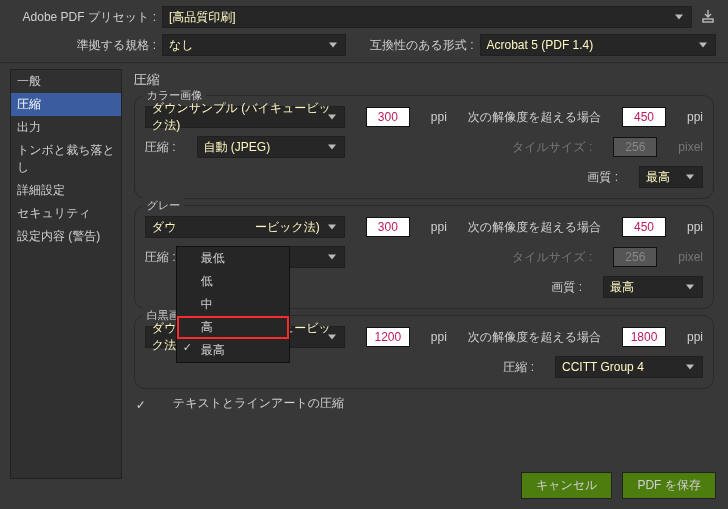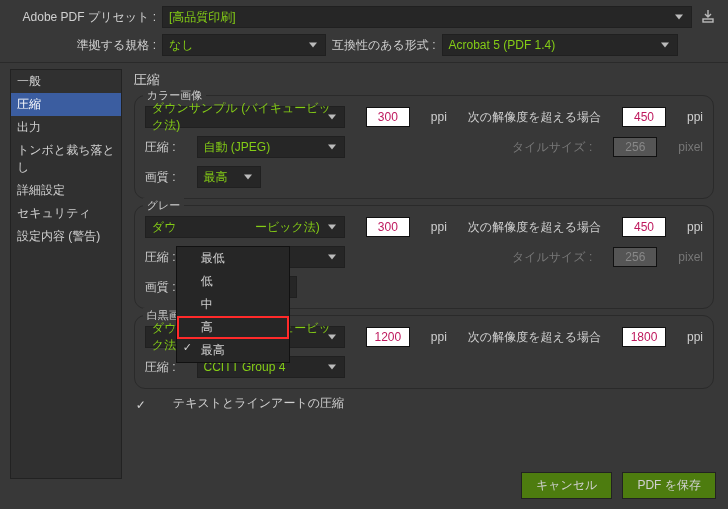--- a/index.html
+++ b/index.html
@@ -1,35 +1,35 @@
 <!DOCTYPE html>
 <html><head>
 <meta charset="utf-8">
 <style>
   * { box-sizing: border-box; margin: 0; padding: 0; font-family: "Hiragino Kaku Gothic Pro", "Meiryo", sans-serif; }
   body { background: #383838; color: #d0d0d0; font-size: 12px; width: 728px; height: 509px; overflow: hidden; }
   .row { display: flex; align-items: center; gap: 6px; }
   .toprow { padding: 6px 10px; }
   .label { text-align: right; white-space: nowrap; }
-  .select { background: #262626; border: 1px solid #202020; color: #84cc16; height: 22px; display: flex; align-items: center; padding: 0 6px; position: relative; cursor: pointer; }
+  .select { background: #262626; border: 1px solid #202020; color: #fef9c3; height: 22px; display: flex; align-items: center; padding: 0 6px; position: relative; cursor: pointer; }
   .select.wide1 { flex: 1; }
   .caret { position: absolute; right: 4px; top: 50%; transform: translateY(-50%); width: 16px; height: 16px; display: flex; align-items: center; justify-content: center; }
   .caret svg { fill: #bbb; }
   .iconbtn { width: 20px; height: 20px; display: flex; align-items: center; justify-content: center; cursor: pointer; }
   .hr { height: 1px; background: #2a2a2a; margin: 0; }
   .main { display: flex; padding: 0 10px; margin-top: 6px; }
   .sidebar { width: 118px; background: #303030; border: 1px solid #222; height: 410px; }
   .sb-item { padding: 3px 6px; cursor: pointer; }
   .sb-item.active { background: #3b5da0; color: #fff; }
   .content { flex: 1; padding: 0 4px 0 12px; position: relative; }
   .section-title { font-size: 13px; padding: 2px 0 6px 0; }
   .group { border: 1px solid #2a2a2a; border-radius: 11px; padding: 10px 10px 10px 10px; margin-bottom: 6px; position: relative; }
   .group-title { position: absolute; top: -8px; left: 8px; background: #383838; padding: 0 4px; font-size: 11px; }
   .frow { display: flex; align-items: center; gap: 21px; margin-bottom: 8px; flex-wrap: nowrap; }
-  .frow:last-child { margin-bottom: 0; }
+  .frow:last-child { margin-bottom: 0; justify-content: flex-end; }
   .txt { background: #fff; color: #be185d; border: 1px solid #111; height: 20px; width: 44px; text-align: center; font-size: 12px; }
   .txt.disabled { background: #555; color: #888; }
   .unit { font-size: 12px; }
   .lab { white-space: nowrap; }
   .sel-med { width: 200px; }
   .sel-small { width: 148px; }
   .sel-q { width: 64px; }
   .sel-q2 { width: 100px; }
   .disabled-label { color: #777; }
   .chk { display: inline-block; width: 12px; height: 12px; color: #d0d0d0; margin-right: 4px; }
@@ -56,29 +56,29 @@
   <div class="iconbtn">
     <svg width="16" height="16" viewBox="0 0 16 16" fill="#bbb">
         <path d="M8 1 L8 7 M5 5 L8 8 L11 5" stroke="#bbb" stroke-width="1.4" fill="none"></path>
         <rect x="3" y="10" width="10" height="3" fill="none" stroke="#bbb" stroke-width="1.4"></rect>
       </svg>
   </div>
 </div>
 
 <div class="row toprow" style="padding-top:0">
   <span class="label" style="width:146px">準拠する規格 :</span>
-  <div class="select" style="width:164px">
+  <div class="select" style="width:184px">
     <span>なし</span>
     <span class="caret">
         <svg width="8" height="8" viewBox="0 0 10 10">
           <path d="M0 2 L10 2 L5 8 Z"></path>
         </svg>
       </span>
   </div>
-  <span class="label" style="">互換性のある形式 :</span>
+  <span class="label" style="margin-left:18px">互換性のある形式 :</span>
   <div class="select" style="width:236px">
     <span>Acrobat 5 (PDF 1.4)</span>
     <span class="caret">
         <svg width="8" height="8" viewBox="0 0 10 10">
           <path d="M0 2 L10 2 L5 8 Z"></path>
         </svg>
       </span>
   </div>
 </div>
 

